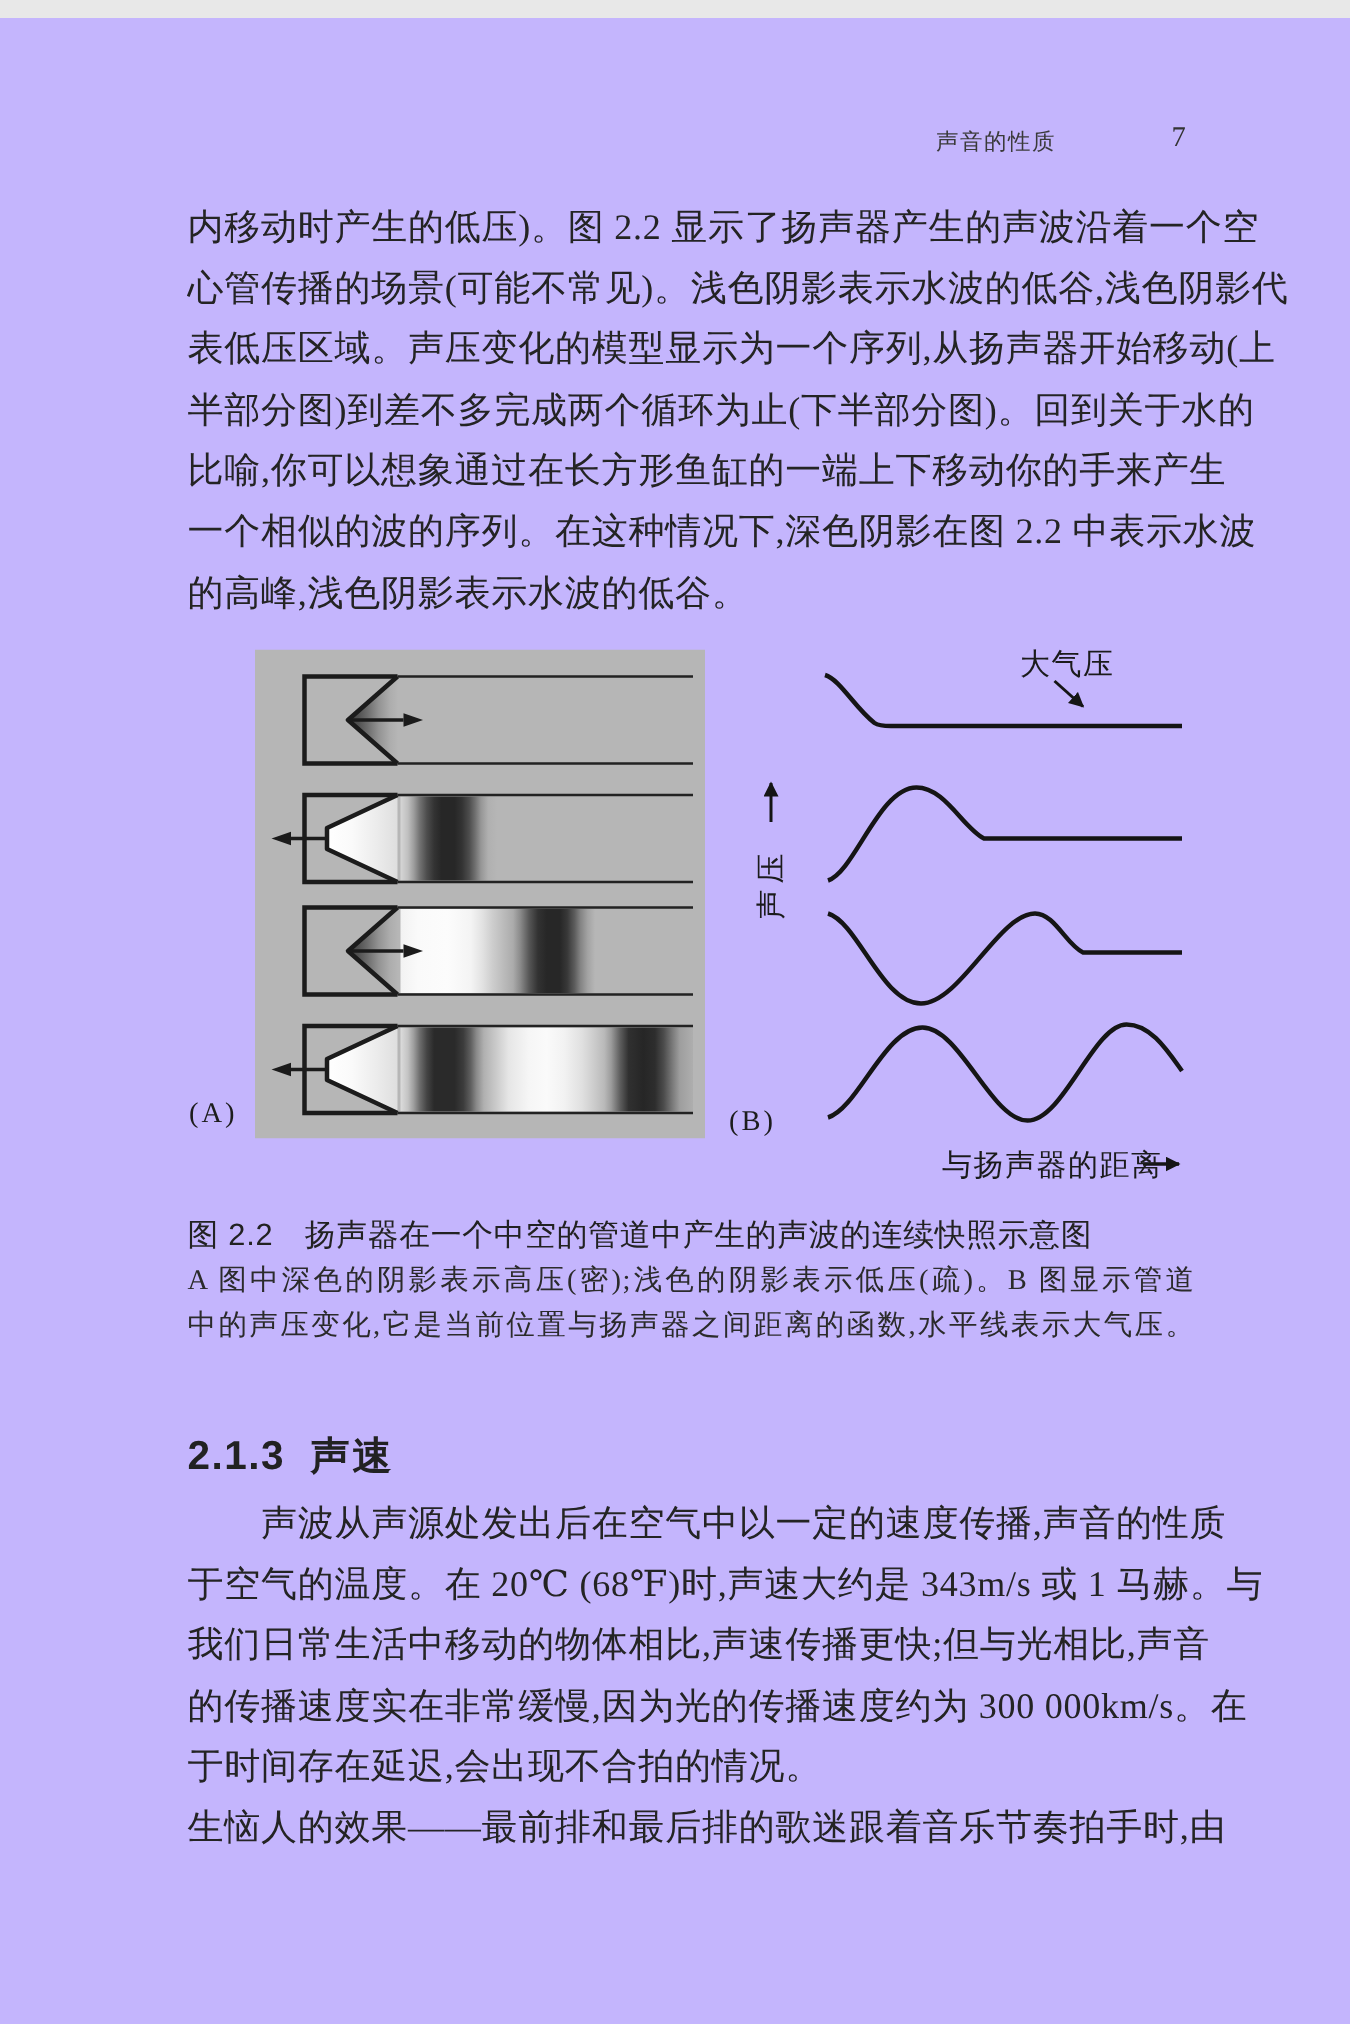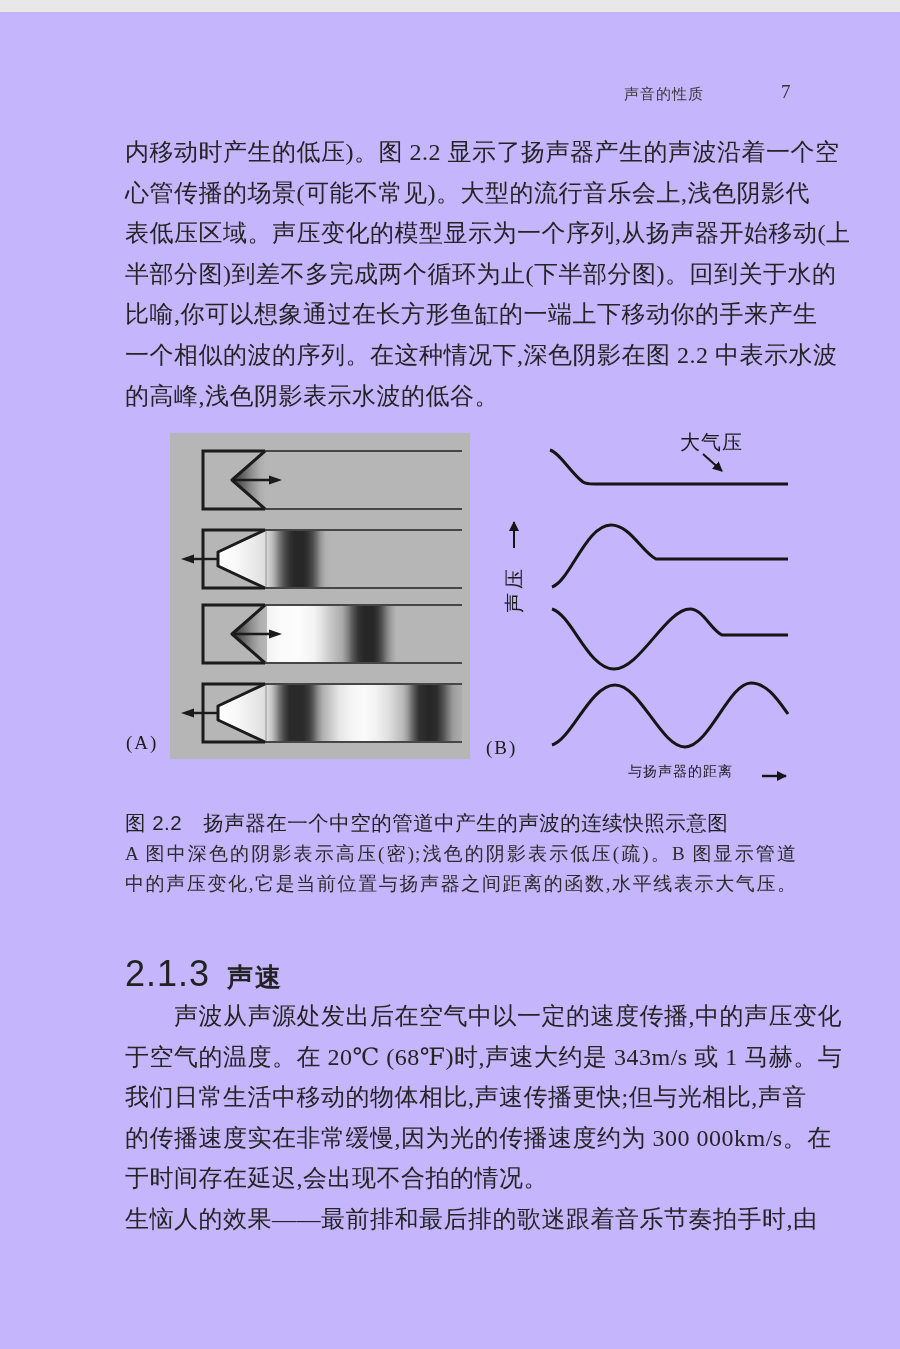--- a/index.html
+++ b/index.html
@@ -30,45 +30,45 @@
   .fig-label{position:absolute;font-size:19px;letter-spacing:2px;color:#1d1d1d;}
   .lblA{left:126px;top:720px;}
   .lblB{left:486px;top:725px;}
   .lbl-atm{position:absolute;left:680px;top:417px;font-family:"Liberation Sans","DejaVu Sans",sans-serif;font-size:20px;letter-spacing:1px;color:#1b1b1b;}
   .lbl-y{
     position:absolute;left:514px;top:577px;
     transform:translate(-50%,-50%) rotate(-90deg);
     font-family:"Liberation Sans","DejaVu Sans",sans-serif;
     font-size:20px;letter-spacing:4px;white-space:nowrap;color:#1b1b1b;
   }
-  .lbl-x{position:absolute;left:628px;top:751px;font-family:"Liberation Sans","DejaVu Sans",sans-serif;font-size:14px;font-weight:500;letter-spacing:1px;color:#1b1b1b;}
+  .lbl-x{position:absolute;left:628px;top:751px;font-family:"Liberation Sans","DejaVu Sans",sans-serif;font-size:20px;font-weight:500;letter-spacing:1px;color:#1b1b1b;}
   
   .cap-title{position:absolute;left:125px;top:797px;font-family:"Liberation Sans","DejaVu Sans",sans-serif;font-size:20.5px;letter-spacing:0.5px;color:#222;}
   .cap-lines{position:absolute;left:125px;top:827px;width:672px;}
   .cap-line{
     height:29.5px;line-height:29.5px;font-size:19px;letter-spacing:1px;
     text-align:justify;text-align-last:justify;text-justify:inter-character;
     white-space:nowrap;color:#2b2b2b;
   }
   
   .heading{position:absolute;left:125px;top:941px;display:flex;align-items:baseline;gap:17px;font-family:"Liberation Sans","DejaVu Sans",sans-serif;color:#222;}
-  .heading .num{font-size:36px;font-weight:400;letter-spacing:1px;}
+  .heading .num{font-size:27px;font-weight:700;letter-spacing:1px;}
   .heading .ttl{font-size:26px;font-weight:700;letter-spacing:2px;}
 </style>
 </head>
 <body>
 
 <div class="page">
 
   <span class="rh-title">声音的性质</span>
   <span class="rh-num">7</span>
 
   <div class="para p1">
     <div class="bl">内移动时产生的低压)。图 2.2 显示了扬声器产生的声波沿着一个空</div>
-    <div class="bl">心管传播的场景(可能不常见)。大型的流行音乐会上,浅色阴影代</div>
+    <div class="bl">心管传播的场景(可能不常见)。浅色阴影表示水波的低谷,浅色阴影代</div>
     <div class="bl">表低压区域。声压变化的模型显示为一个序列,从扬声器开始移动(上</div>
     <div class="bl">半部分图)到差不多完成两个循环为止(下半部分图)。回到关于水的</div>
     <div class="bl">比喻,你可以想象通过在长方形鱼缸的一端上下移动你的手来产生</div>
     <div class="bl">一个相似的波的序列。在这种情况下,深色阴影在图 2.2 中表示水波</div>
     <div class="bl last">的高峰,浅色阴影表示水波的低谷。</div>
   </div>
 
   <div>
 
     <svg class="fig-svg panelA-svg" width="300" height="326" viewBox="0 0 300 326" xmlns="http://www.w3.org/2000/svg">
@@ -236,21 +236,21 @@
     <div class="cap-line">A 图中深色的阴影表示高压(密);浅色的阴影表示低压(疏)。B 图显示管道</div>
     <div class="cap-line">中的声压变化,它是当前位置与扬声器之间距离的函数,水平线表示大气压。</div>
   </div>
 
   <div class="heading">
     <span class="num">2.1.3</span>
     <span class="ttl">声速</span>
   </div>
 
   <div class="para p2">
-    <div class="bl indent">声波从声源处发出后在空气中以一定的速度传播,中的声压变化</div>
+    <div class="bl indent">声波从声源处发出后在空气中以一定的速度传播,声音的性质</div>
     <div class="bl">于空气的温度。在 20℃ (68℉)时,声速大约是 343m/s 或 1 马赫。与</div>
     <div class="bl">我们日常生活中移动的物体相比,声速传播更快;但与光相比,声音</div>
     <div class="bl">的传播速度实在非常缓慢,因为光的传播速度约为 300 000km/s。在</div>
     <div class="bl last">于时间存在延迟,会出现不合拍的情况。</div>
     <div class="bl">生恼人的效果——最前排和最后排的歌迷跟着音乐节奏拍手时,由</div>
   </div>
 
 </div>
 
 </body></html>

